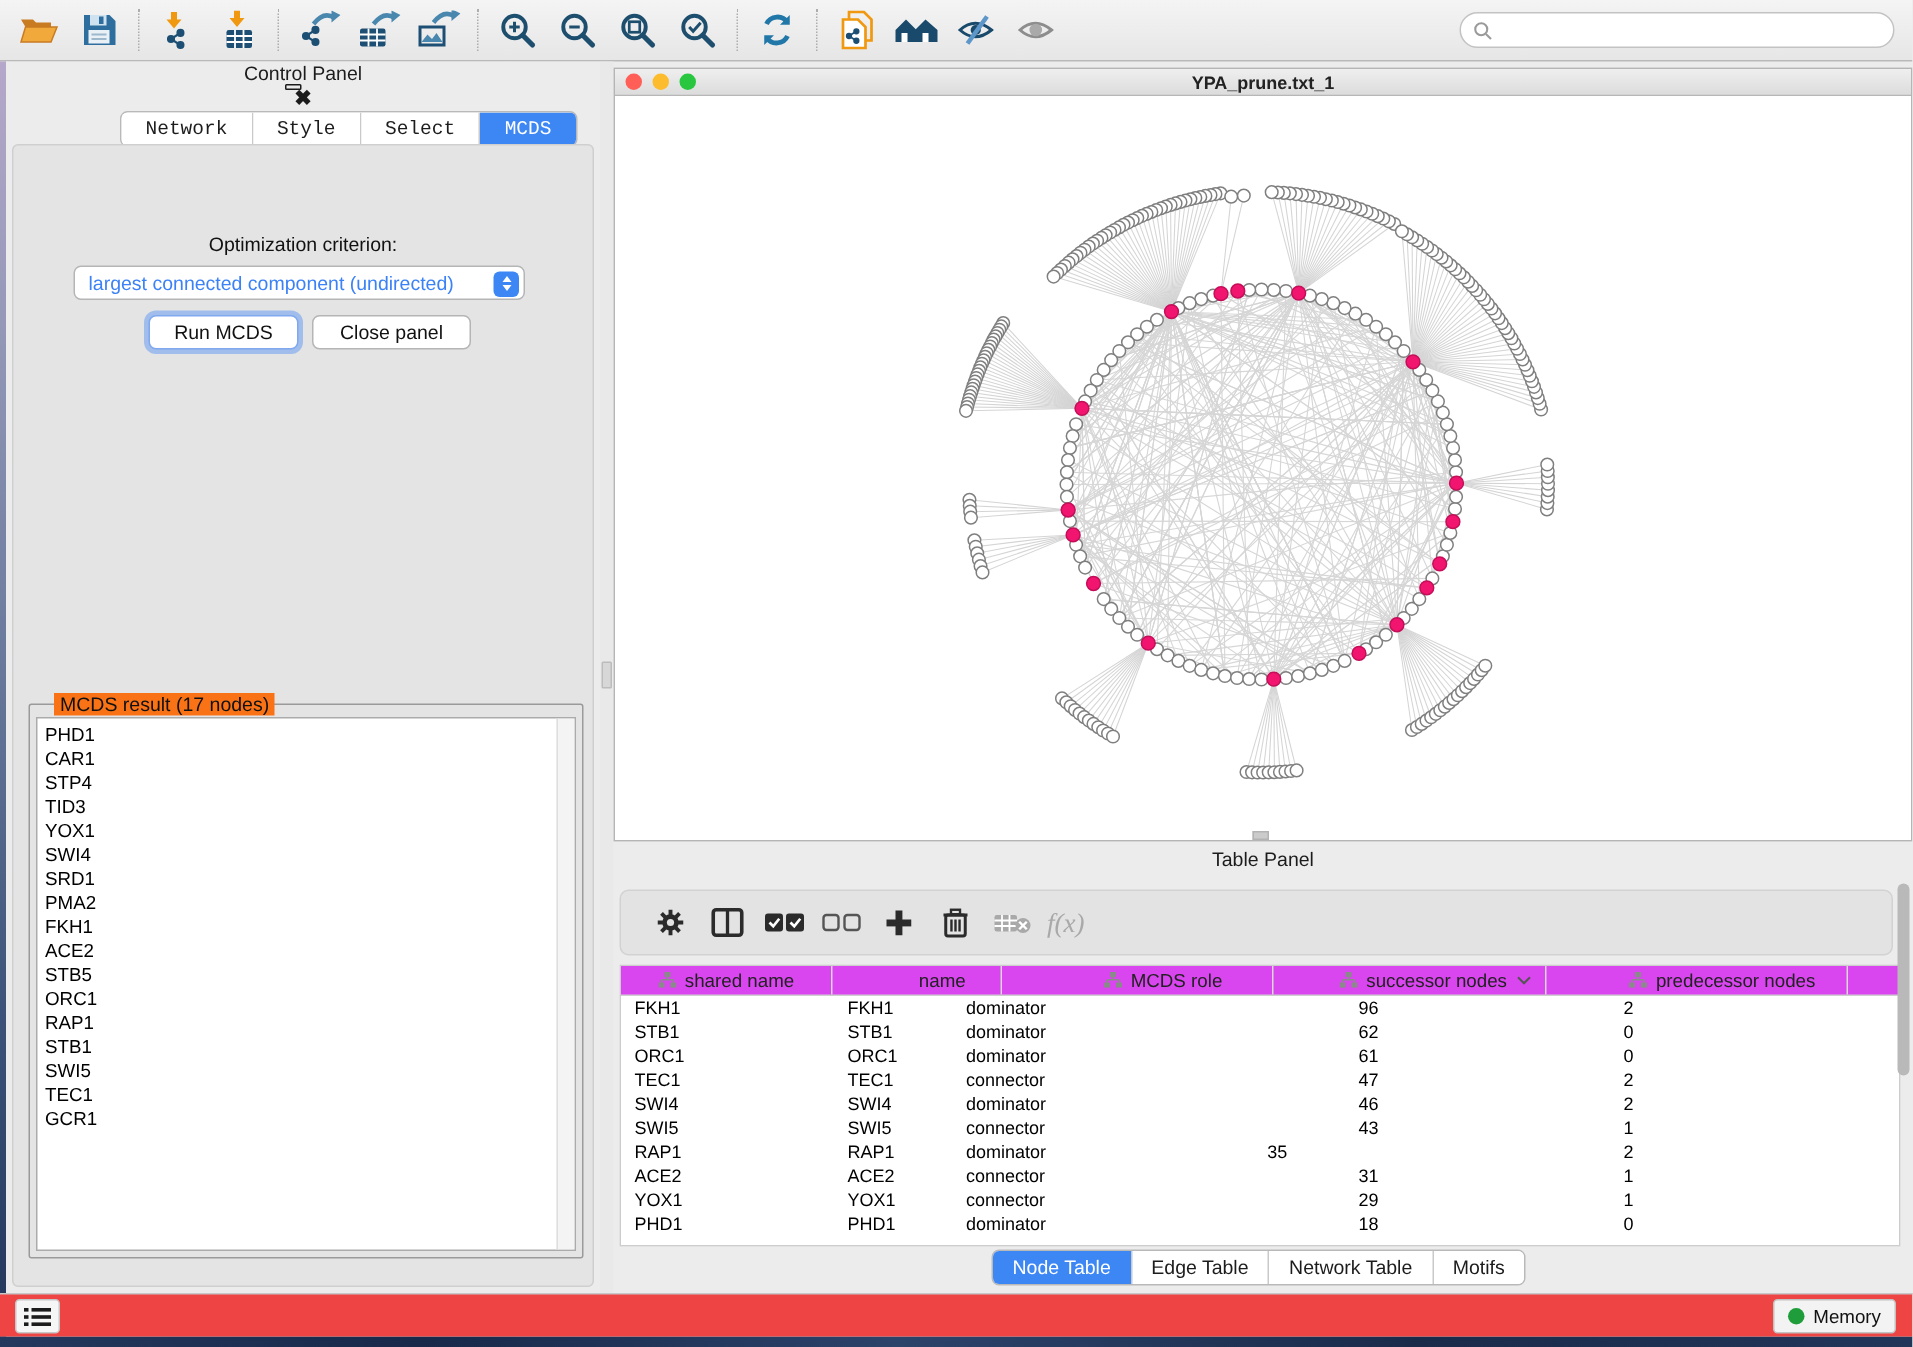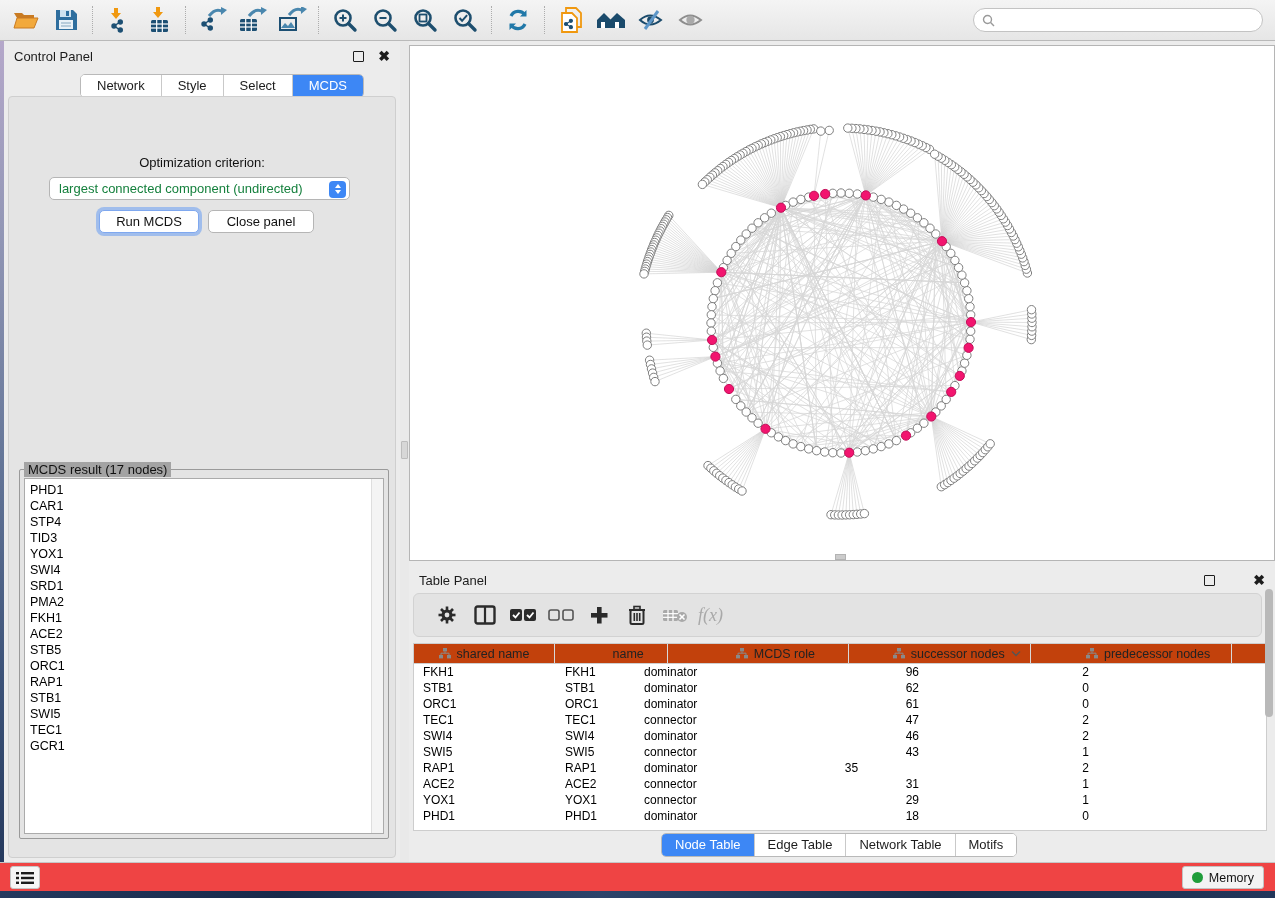--- a/index.html
+++ b/index.html
@@ -20,55 +20,55 @@
     background:transparent; font-family:"Liberation Sans",sans-serif; }
 
   
   #left-strip { position:absolute; left:0; top:41px; width:4px; height:850px;
     background:linear-gradient(180deg,#b5a8ca 0%,#9397b6 22%,#67789a 48%,#3c5278 75%,#22365a 100%); }
   #bottom-strip { position:absolute; left:0; top:891px; width:1275px; height:7px;
     background:linear-gradient(90deg,#24395e,#18294a 22%,#2c436a 47%,#1a2b4a 74%,#22365a 100%); }
 
   
   #control-panel { position:absolute; left:4px; top:41px; width:396px; height:821px; background:#ececec; }
-  .panel-head { height:30px; display:flex; align-items:center; padding:0 10px 0 10px; }
+  .panel-head { height:30px; display:flex; align-items:center; padding:0 10px 0 10px;flex-direction:column; }
   .panel-title { font-size:13px; color:#1c1c1c; }
   .panel-head .spacer { flex:1; }
   .float-icon { width:11px; height:11px; border:1.6px solid #1c1c1c; border-radius:1px; margin-right:14px; }
   .close-icon { font-size:14px; font-weight:bold; color:#1c1c1c; line-height:11px; }
 
   .seg-tabs { display:flex; border:1px solid #b9b9b9; border-radius:5px; overflow:hidden; background:#fff; }
-  #cp-tabs { position:absolute; left:76px; top:33px; }
+  #cp-tabs { position:absolute; left:76px; top:33px;font-family:Liberation Mono, monospace; }
   .seg-tab { padding:3px 16px 4px 16px; font-size:13px; color:#1c1c1c; background:#fff;
     border-right:1px solid #c9c9c9; }
   .seg-tab:last-child { border-right:none; }
   .seg-tab.sel { background:#3d87f5; color:#fff; }
 
   #cp-content { position:absolute; left:4px; top:55px; width:388px; height:762px;
     background:#e4e4e4; border:1px solid #cfcfcf; border-radius:4px; }
   #opt-label { position:absolute; left:0; top:58px; width:100%; text-align:center; font-size:13px; color:#111; }
   #criterion-select { position:absolute; left:40px; top:80px; width:301px; height:23px; background:#fff;
     border:1px solid #b5b5b5; border-radius:5px; display:flex; align-items:center;
-    font-size:13px; color:#15803d; padding-left:9px; }
+    font-size:13px; color:#3b82f6; padding-left:9px; }
   #criterion-select .stepper { position:absolute; right:3px; top:2.5px; width:17px; height:17px;
     background:#3d87f5; border-radius:4px; color:#fff; display:flex; flex-direction:column;
     align-items:center; justify-content:center; }
   .chev { width:0; height:0; border-left:3.5px solid transparent; border-right:3.5px solid transparent; }
   .chev.up { border-bottom:4px solid #fff; margin-bottom:2px; }
   .chev.dn { border-top:4px solid #fff; }
   .mac-btn { position:absolute; height:23px; background:#fff; border:1px solid #b5b5b5; border-radius:5px;
     font-size:13px; color:#111; display:flex; align-items:center; justify-content:center;
     font-family:"Liberation Sans",sans-serif; }
   #run-btn { left:90px; top:113px; width:100px; border-color:#7fa8ef;
     box-shadow:0 0 0 3px rgba(77,143,247,.45); }
   #closep-btn { left:199px; top:113px; width:106px; }
 
   #mcds-box { position:absolute; left:10px; top:372px; width:370px; height:370px;
     border:1px solid #9a9a9a; border-radius:2px; }
-  #mcds-legend { position:absolute; left:4px; top:-8px; background:#a3a3a3; padding:0 4px;
+  #mcds-legend { position:absolute; left:16px; top:-8px; background:#f97316; padding:0 4px;
     font-size:13px; color:#111; }
   #mcds-list { position:absolute; left:4px; top:8px; right:4px; bottom:4px; background:#fff;
     border:1px solid #ababab; overflow:hidden; }
   #mcds-scroll { position:absolute; right:0; top:0; bottom:0; width:12px; background:#f4f4f4;
     border-left:1px solid #dedede; }
   .mcds-item { font-size:12.5px; line-height:16px; padding-left:5px; color:#000; }
 
   
   #v-splitter { position:absolute; left:400px; top:41px; width:9px; height:821px; background:#e9e9e9; }
   #v-grip { position:absolute; left:1px; top:400px; width:7px; height:18px;
@@ -88,21 +88,21 @@
     background:#cbcbcb; border:1px solid #b3b3b3; }
 
   
   #table-panel { position:absolute; left:409px; top:565px; width:866px; height:297px; background:#ececec; }
   #tp-toolbar { position:absolute; left:4px; top:28px; width:849px; height:44px; background:#e3e3e3;
     border:1px solid #d2d2d2; border-radius:6px; display:flex; align-items:center; padding-left:14px; }
   .tp-icon { width:38px; height:30px; display:flex; align-items:center; justify-content:center; flex:0 0 auto; }
 
   #node-table { position:absolute; left:4px; top:78px; width:854px; height:188px; background:#fff;
     border:1px solid #cdcdcd; }
-  #nt-header { display:flex; height:20px; background:#c2410c; border-bottom:1px solid #cfcfcf;gap:34px; }
+  #nt-header { display:flex; height:20px; background:#d946ef; border-bottom:1px solid #cfcfcf;gap:34px; }
   .nt-hcell { display:flex; align-items:center; justify-content:center; gap:6px;
     border-right:1px solid #d8d8d8; font-size:12.5px; color:#222; }
   .nt-hcell.noborder { border-right:none; }
   .nt-row { display:flex; height:16px; }
   .nt-cell { font-size:12px; color:#000; line-height:16px; white-space:nowrap; overflow:hidden; }
   #nt-thumb { position:absolute; right:2px; top:24px; width:8px; height:128px;
     background:#b9b9b9; border-radius:4px; }
 
   #table-tabs { position:absolute; left:252px; top:268px; }
   #table-tabs .seg-tab { padding:3px 13px 4px 13px; }
@@ -324,20 +324,26 @@
         </div>
       </div>
     </div>
   </div>
 
   <div id="v-splitter">
     <div id="v-grip"></div>
   </div>
 
   <div id="network-window">
+    <div id="net-titlebar">
+      <span class="light" id="light-close" style="background: rgb(255, 95, 87);"></span>
+      <span class="light" id="light-min" style="background: rgb(253, 188, 46);"></span>
+      <span class="light" id="light-max" style="background: rgb(40, 199, 63);"></span>
+      <span id="net-title">YPA_prune.txt_1</span>
+    </div>
     <div id="network-canvas"><svg width="864" height="496" viewBox="0 0 864 496">
     <g stroke="#bdbdbd" stroke-width="0.75" opacity="0.62">
             <line x1="371.0" y1="143.7" x2="302.0" y2="242.7"></line>
             <line x1="371.0" y1="143.7" x2="301.0" y2="259.0"></line>
             <line x1="371.0" y1="143.7" x2="325.8" y2="335.4"></line>
             <line x1="371.0" y1="143.7" x2="313.4" y2="314.4"></line>
             <line x1="371.0" y1="143.7" x2="486.4" y2="376.6"></line>
             <line x1="371.0" y1="143.7" x2="301.3" y2="267.2"></line>
             <line x1="371.0" y1="143.7" x2="548.6" y2="203.6"></line>
             <line x1="371.0" y1="143.7" x2="301.0" y2="259.0"></line>

